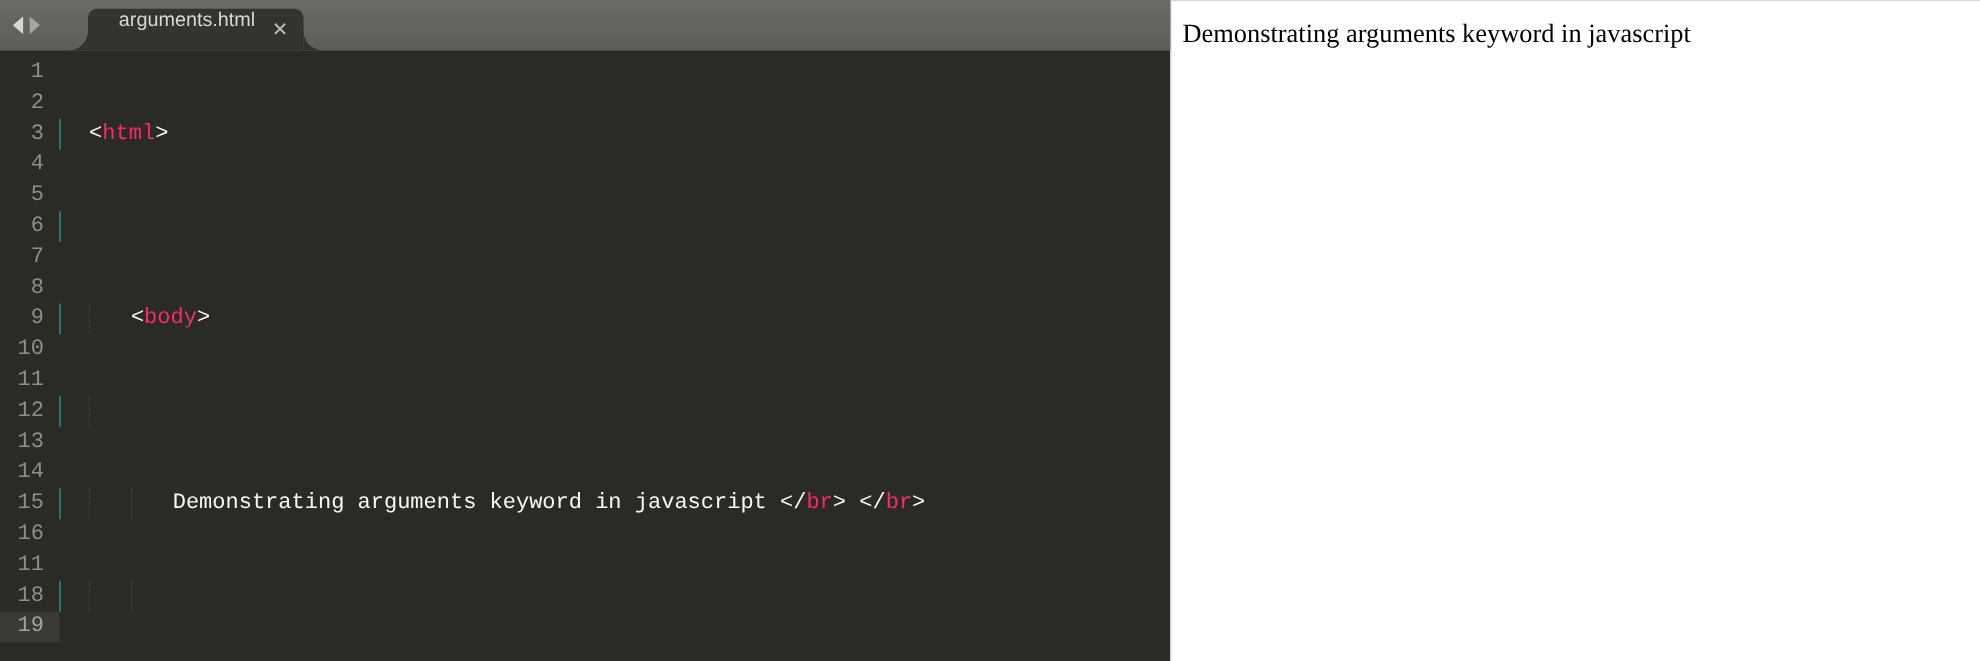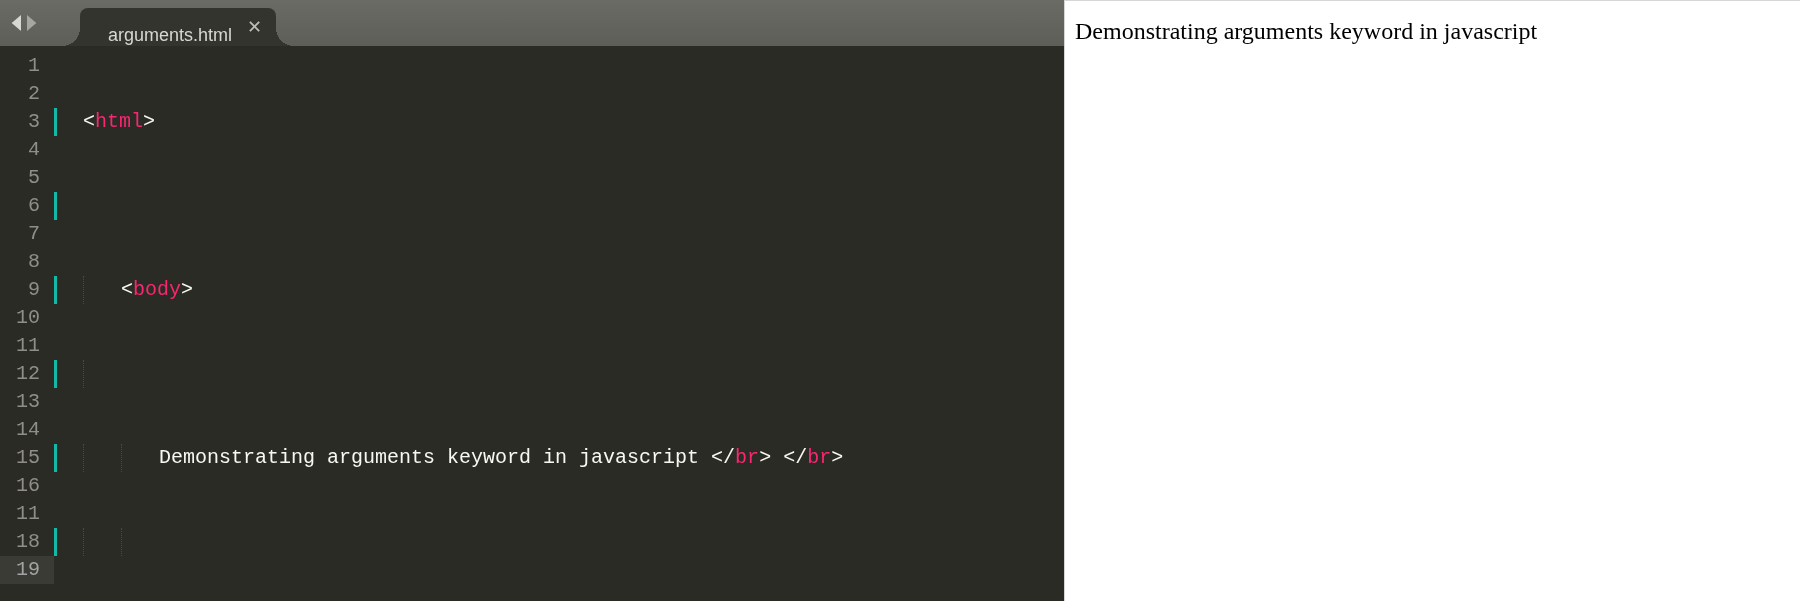--- a/index.html
+++ b/index.html
@@ -9,22 +9,22 @@
   
   .editor-pane { width: 1064px; height: 100%; background: #2b2b26; display: flex; flex-direction: column; }
   .tabbar { height: 46px; background: linear-gradient(#6b6b65, #5e5e58); display: flex; align-items: stretch; position: relative; }
   .nav-arrows { display: flex; align-items: center; gap: 0; padding-left: 10px; padding-right: 8px; }
   .nav-arrow svg { display:block; }
   .tab {
     position: relative;
     margin-top: 8px;
     height: 38px;
     display: flex;
-    align-items: center;
-    padding: 16px 44px 0 28px;
+    align-items: flex-start;
+    padding: 0 44px 0 28px;
     background: #34342f;
     color: #d8d8d2;
     font-size: 18px;
     font-family: -apple-system, BlinkMacSystemFont, "Segoe UI", Helvetica, Arial, sans-serif;
     border-top-left-radius: 8px;
     border-top-right-radius: 8px;
   }
   .tab-close {
     position: absolute;
     right: 14px;
@@ -60,21 +60,21 @@
 
   .code {
     flex: 1;
     font-size: 20px;
     line-height: 28px;
     padding-top: 6px;
     white-space: pre;
     position: relative;
     color: #f8f8f2;
   }
-  .code .row { height: 28px; padding-left: 26px; border-left: 3px solid #14b8a6; }
+  .code .row { height: 28px; padding-left: 26px; border-left: 1px solid #14b8a6; }
 
   
   .ig { display:inline-block; width: 38px; height: 28px; border-left: 1px dotted #4a4a43; vertical-align: top; }
 
   
   .p  { color: #f8f8f2; }           
   .tag{ color: #f92672; }           
   .txt{ color: #f8f8f2; }
 
   

